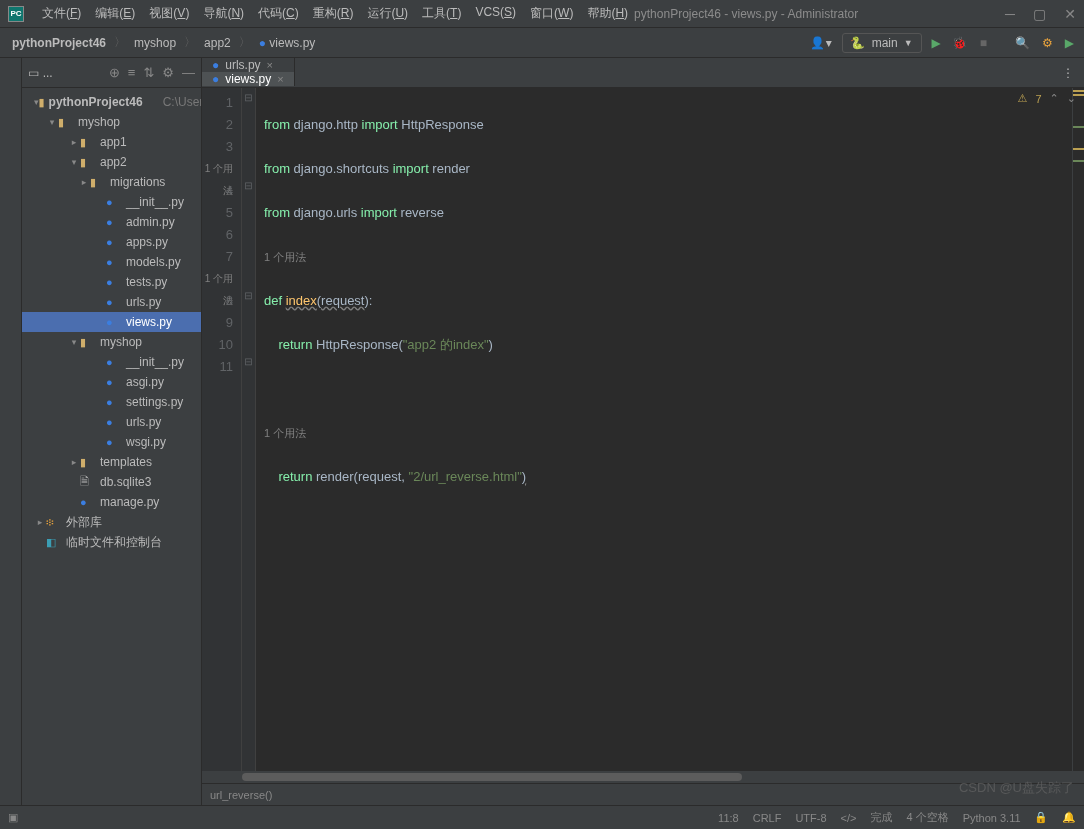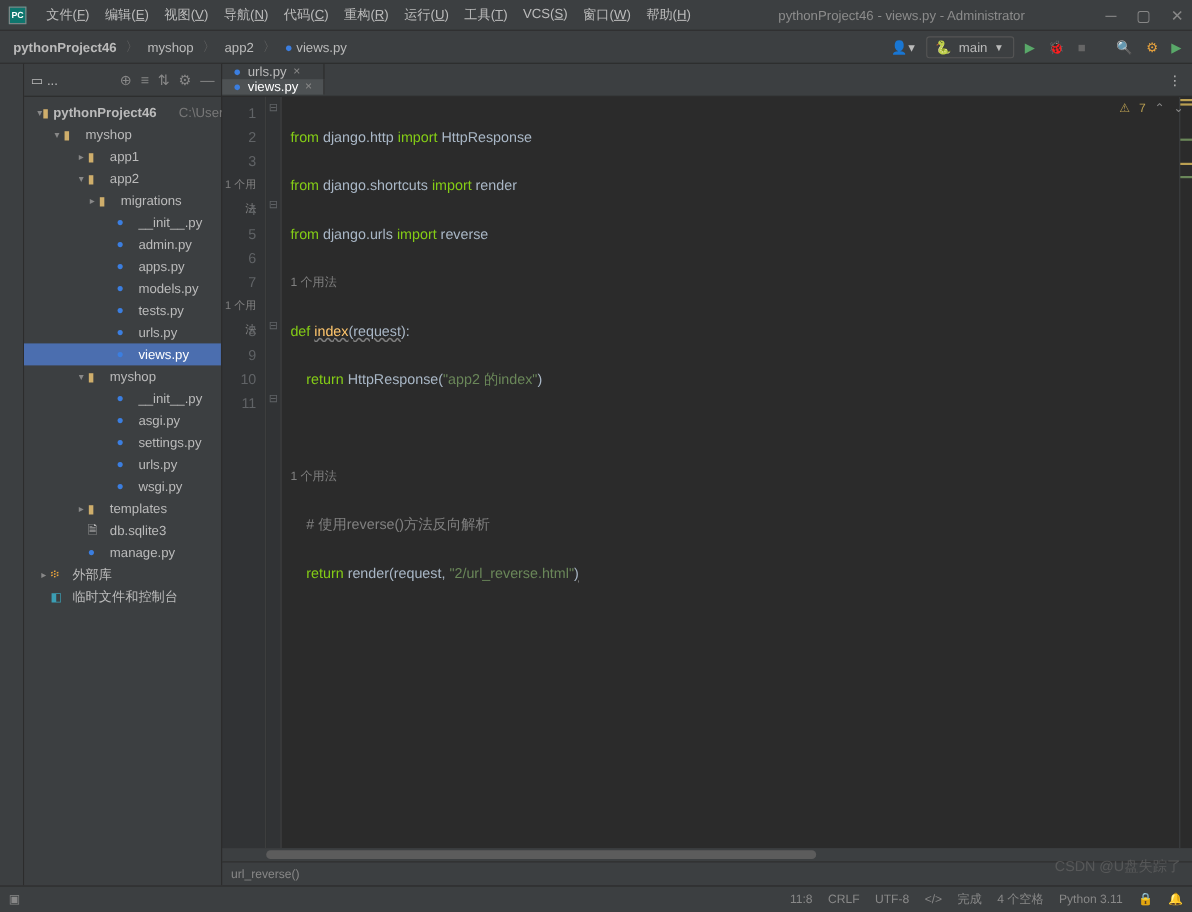--- a/index.html
+++ b/index.html
@@ -2,21 +2,21 @@
 <html><head>
 <meta charset="utf-8">
 <style>
 *{margin:0;padding:0;box-sizing:border-box;font-family:-apple-system,BlinkMacSystemFont,"Segoe UI",sans-serif;user-select:none}
 body{background:#3c3f41;color:#bbb;font-size:12px;width:1084px;height:829px;overflow:hidden;display:flex;flex-direction:column}
 .titlebar{height:28px;background:#3c3f41;display:flex;align-items:center;padding:0 8px;border-bottom:1px solid #2b2b2b}
 .titlebar .logo{width:16px;height:16px;background:#0f766e;border:1px solid #888;display:flex;align-items:center;justify-content:center;font-size:8px;font-weight:bold;color:#fff;margin-right:12px}
 .titlebar .menus{display:flex;gap:2px}
 .titlebar .menu-item{padding:2px 6px;cursor:pointer}
 .titlebar .menu-item u{text-decoration:underline}
-.titlebar .title{flex:1;text-align:center;color:#8c8c8c}
+.titlebar .title{flex:1;color:#8c8c8c}
 .titlebar .wins{display:flex;gap:18px;color:#888;font-size:14px}
 .titlebar .wins span{cursor:pointer}
 .navbar{height:30px;background:#3c3f41;display:flex;align-items:center;padding:0 8px;border-bottom:1px solid #2b2b2b}
 .crumb{display:flex;align-items:center;gap:4px}
 .crumb-it{padding:2px 4px;cursor:pointer}
 .crumb-sep{color:#666}
 .navbar .right{margin-left:auto;display:flex;align-items:center;gap:8px}
 .branch{border:1px solid #555;border-radius:3px;padding:2px 8px;display:flex;align-items:center;gap:6px;cursor:pointer}
 .icon-btn{cursor:pointer;padding:2px}
 .main{flex:1;display:flex;min-height:0}
@@ -42,21 +42,21 @@
 .tab .close{color:#888;font-size:11px;cursor:pointer}
 .tabs .more{margin-left:auto;padding:0 10px;display:flex;align-items:center;cursor:pointer}
 .code{flex:1;display:flex;min-height:0;font-family:"JetBrains Mono",Consolas,monospace;font-size:13px;position:relative;overflow:hidden}
 .gutter{width:40px;background:#313335;color:#606366;text-align:right;padding:4px 8px 4px 0;line-height:22px;border-right:1px solid #404040}
 .gutter .gn{height:22px}
 .gutter .gh{height:22px;font-size:10px;color:#808080}
 .fold{width:14px;background:#313335;border-right:1px solid #404040;padding-top:4px}
 .fold div{height:22px;color:#606366;font-size:10px;text-align:center}
 .codebody{flex:1;padding:4px 8px;line-height:22px;white-space:pre;overflow:auto;color:#a9b7c6;min-width:0}
 .ln{height:22px}
-.kw{color:#84cc16}
+.kw{color:#86efac}
 .str{color:#6a8759}
 .fn{color:#ffc66d}
 .cm{color:#808080}
 .ul{text-decoration:#808080 wavy underline}
 .overlay{position:absolute;top:4px;right:8px;display:flex;align-items:center;gap:8px;color:#888;font-size:11px}
 .overlay .warn{color:#bba052}
 .minimap{width:12px;background:#2b2b2b;border-left:1px solid #3c3f41}
 .mm-mark{height:2px;background:#6a8759;margin-top:10px}
 .mm-warn{height:2px;background:#bba052;margin-top:2px}
 .hscroll{height:12px;background:#3c3f41;position:relative}
@@ -304,21 +304,20 @@
       </div>
       <div class="codebody">
 <div class="ln"><span class="kw">from</span><span> django.http </span><span class="kw">import</span><span> HttpResponse</span></div>
 <div class="ln"><span class="kw">from</span><span> django.shortcuts </span><span class="kw">import</span><span> render</span></div>
 <div class="ln"><span class="kw">from</span><span> django.urls </span><span class="kw">import</span><span> reverse</span></div>
 <div class="ln cm" style="font-size:11px">1 个用法</div>
 <div class="ln"><span class="kw">def </span><span class="fn ul">index</span><span>(</span><span class="ul">request</span><span>):</span></div>
 <div class="ln"><span>    </span><span class="kw">return</span><span> HttpResponse(</span><span class="str">"app2 的index"</span><span>)</span></div>
 <div class="ln"></div>
 <div class="ln cm" style="font-size:11px">1 个用法</div>
-<div class="ln cm">    # 使用reverse()方法反向解析</div>
 <div class="ln"><span>    </span><span class="kw">return</span><span> render(</span><span>request</span><span>, </span><span class="str">"2/url_reverse.html"</span><span class="ul">)</span></div>
       </div>
       <div class="minimap">
         <div class="mm-warn"></div>
           <div class="mm-warn"></div>
           <div class="mm-mark" style="margin-top:30px"></div>
           <div class="mm-warn" style="margin-top:20px"></div>
           <div class="mm-mark" style="margin-top:10px"></div>
       </div>
       <div class="overlay">

